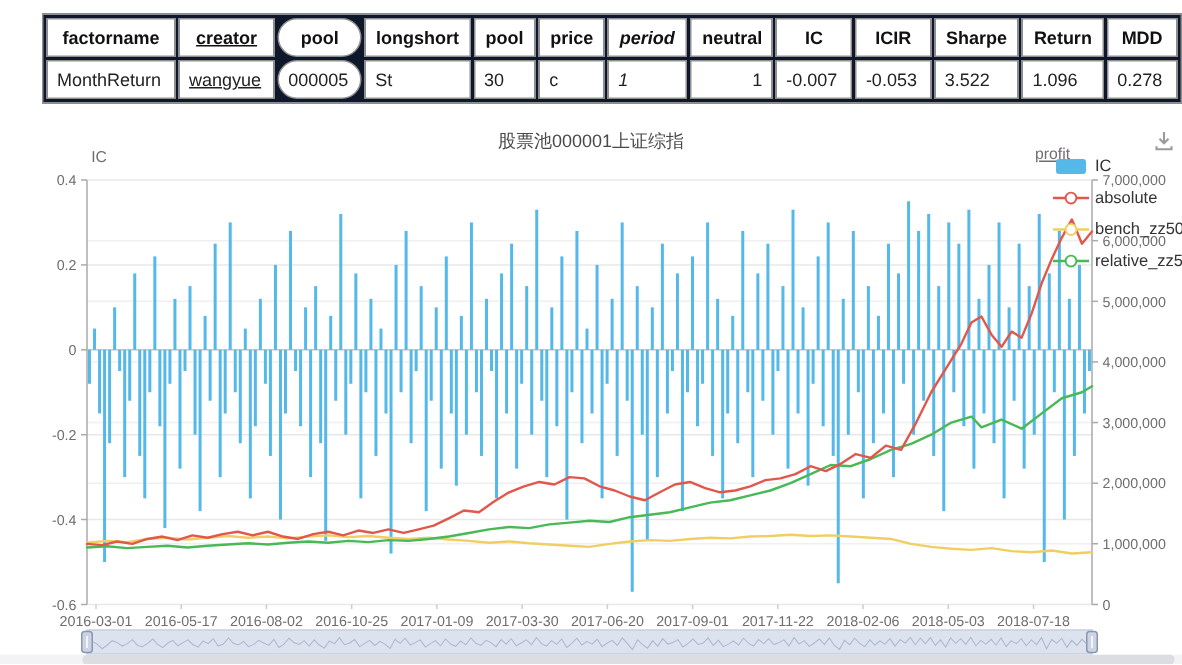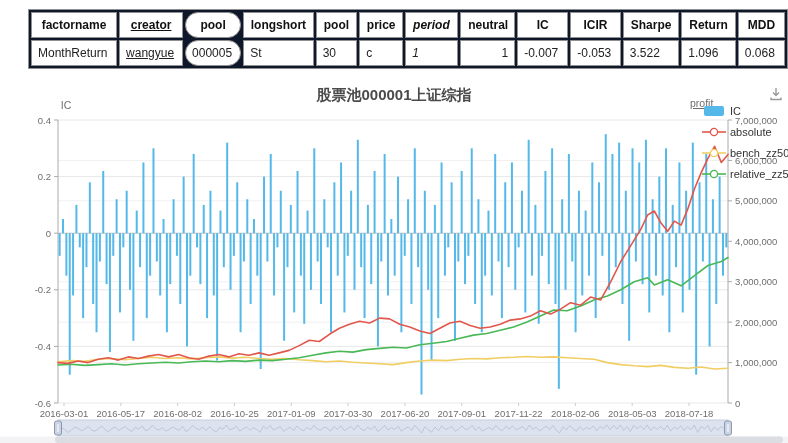--- a/index.html
+++ b/index.html
@@ -22,21 +22,21 @@
   .factor-table th:nth-child(7),.factor-table td:nth-child(7){width:44px;font-style:italic;}
   .factor-table th:nth-child(8),.factor-table td:nth-child(8){width:46px;text-align:right;}
   .factor-table th:nth-child(9),.factor-table td:nth-child(9){width:46px;}
   .factor-table th:nth-child(10),.factor-table td:nth-child(10){width:44px;}
   .factor-table th:nth-child(11),.factor-table td:nth-child(11){width:48px;}
   .factor-table th:nth-child(12),.factor-table td:nth-child(12){width:46px;}
   .factor-table th:nth-child(13),.factor-table td:nth-child(13){width:42px;}
 
   
   .chart-title{position:absolute;left:0;top:86px;width:788px;text-align:center;
-        font-size:15px;font-weight:bold;color:#4a4a4a;}
+        font-size:12px;font-weight:normal;color:#4a4a4a;}
   .axis-name{position:absolute;font-size:10.5px;color:#6e6e6e;}
   .axis-name.ic{left:54px;top:99px;width:24px;text-align:center;}
   .axis-name.profit{left:690px;top:97px;width:44px;text-align:left;text-decoration:underline;}
   .save-icon{position:absolute;left:768px;top:86px;width:16px;height:16px;color:#9a9a9a;}
   svg.chart{position:absolute;left:0;top:0;width:788px;height:443px;}
 
   
   .legend{position:absolute;left:702px;top:106px;}
   .legend .item{display:flex;align-items:center;height:10px;margin-bottom:11px;cursor:pointer;}
   .legend .marker{width:24px;height:12px;margin-right:4px;flex:0 0 24px;}
@@ -70,21 +70,21 @@
       <td>000005</td>
       <td>St</td>
       <td>30</td>
       <td>c</td>
       <td>1</td>
       <td>1</td>
       <td>-0.007</td>
       <td>-0.053</td>
       <td>3.522</td>
       <td>1.096</td>
-      <td>0.068</td>
+      <td>0.278</td>
     </tr>
   </tbody>
     </table>
 
   <div class="chart-title">股票池000001上证综指</div>
   <div class="axis-name ic">IC</div>
   <div class="axis-name profit">profit</div>
 
   <div class="save-icon" title="">
     <svg width="16" height="16" viewBox="0 0 16 16">

